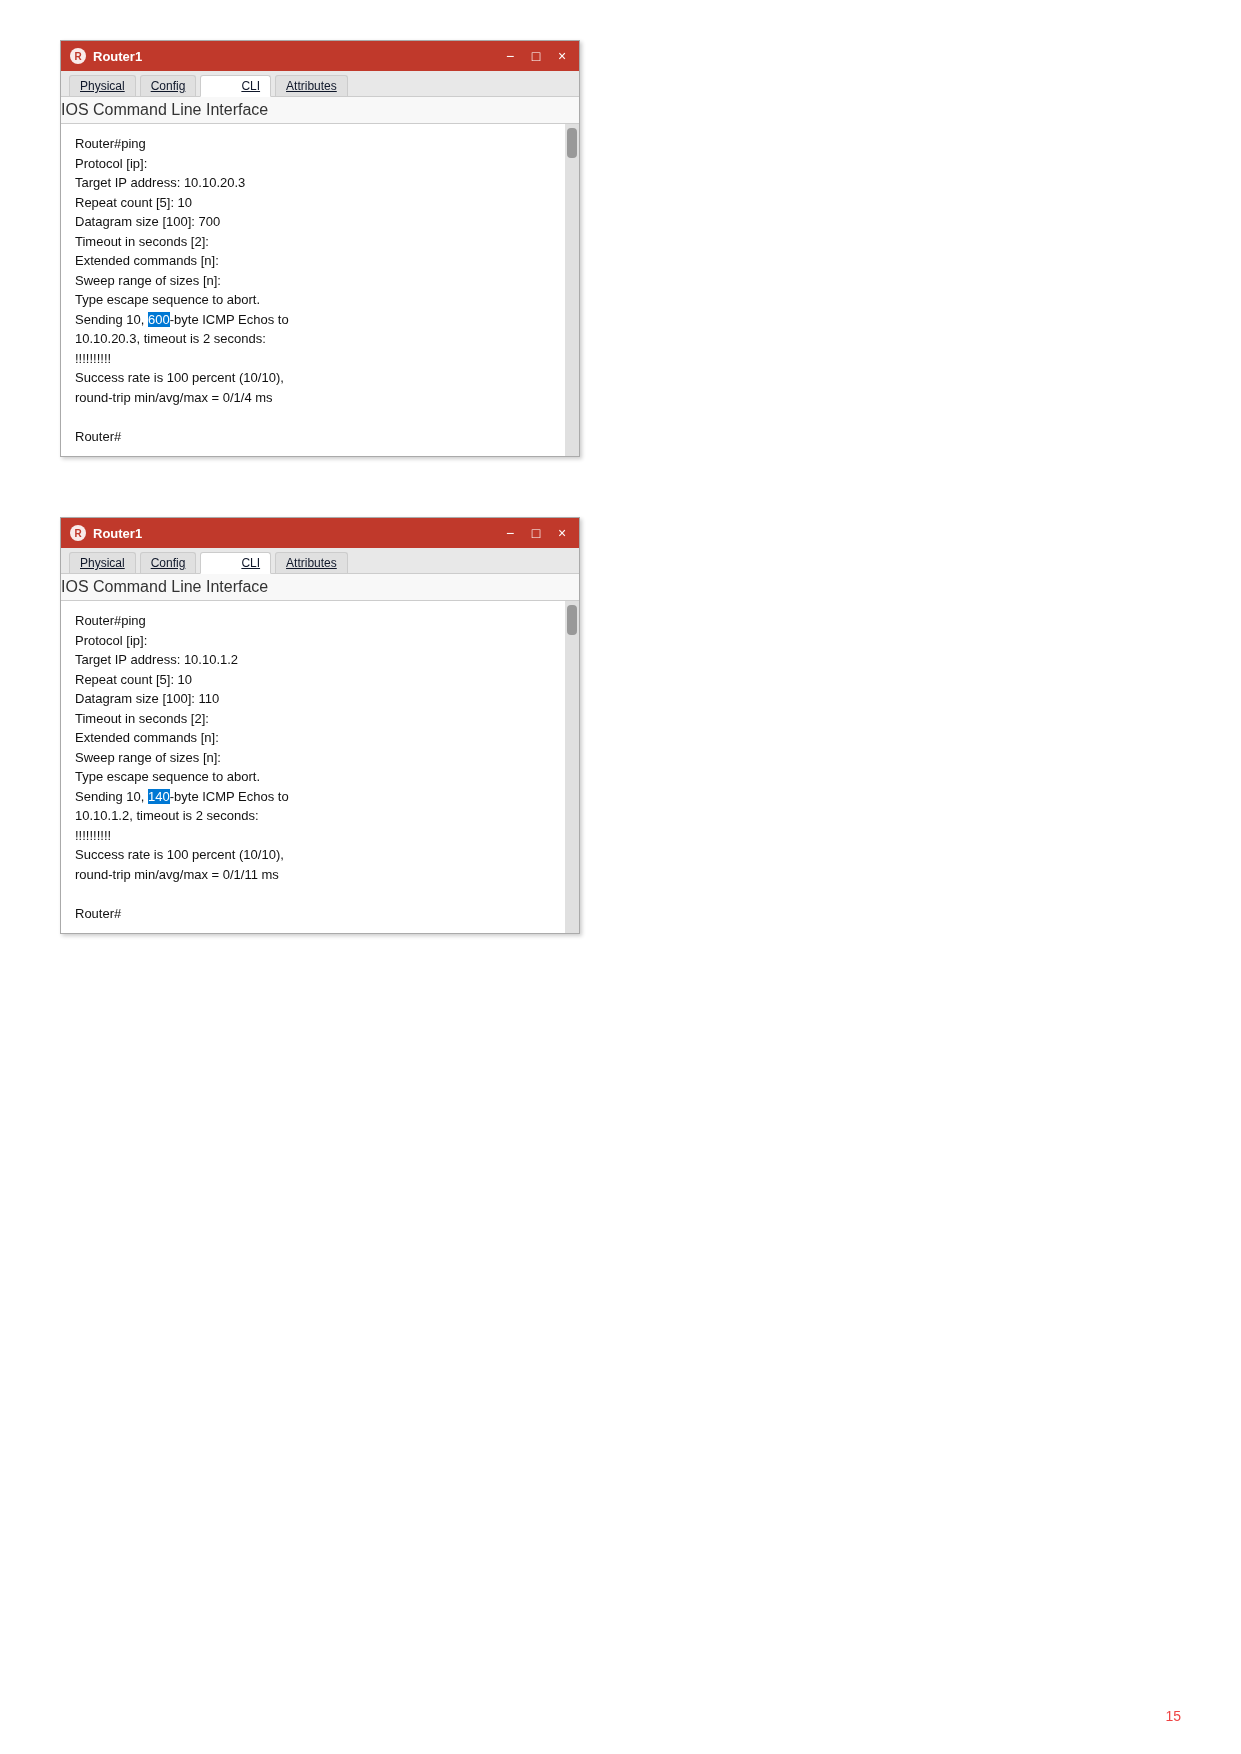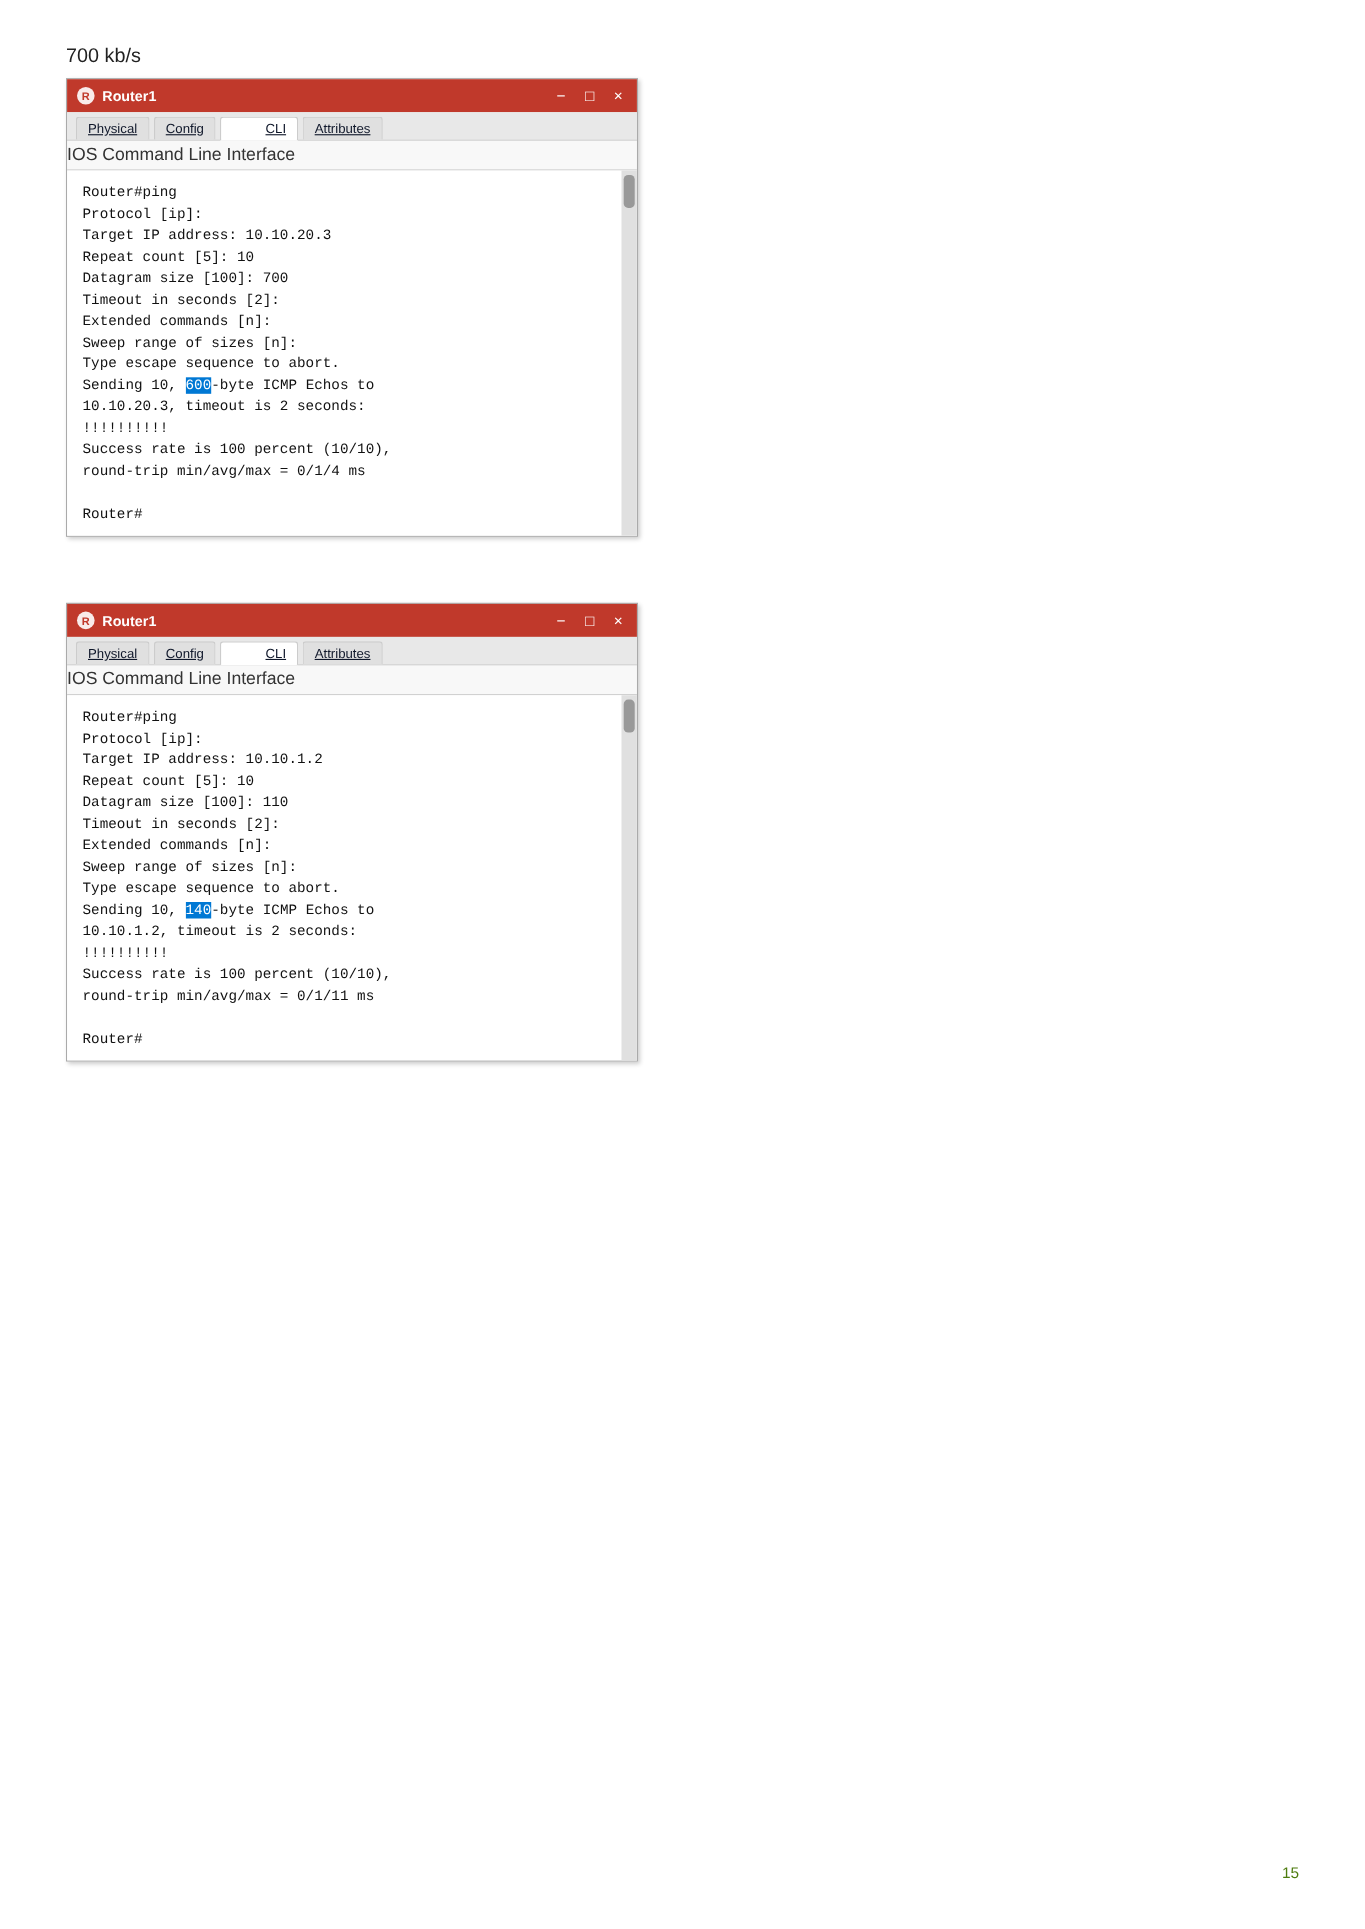--- a/index.html
+++ b/index.html
@@ -106,21 +106,21 @@
       padding: 10px 14px;
       min-height: 320px;
       overflow-y: auto;
       color: #111;
       line-height: 1.5;
       position: relative;
     }
 
     .terminal pre {
       white-space: pre-wrap;
-      font-family: Liberation Mono, monospace;
+      font-family: Liberation Sans, sans-serif;
       font-size: 13px;
     }
 
     .highlight {
       background: #0078d4;
       color: #fff;
     }
 
     .scrollbar-area {
       position: absolute;
@@ -141,31 +141,30 @@
       border-radius: 4px;
       margin-top: 4px;
     }
 
     .terminal-wrapper {
       position: relative;
     }
 
     .page-number {
       position: absolute;
-      bottom: 44px;
+      bottom: 30px;
       right: 60px;
       font-size: 14px;
-      color: #4d7c0f;
+      color: #ef4444;
     }
   </style>
 </head>
 <body>
 
 <div>
-  <div class="section-label">700 kb/s</div>
 
   <div class="window">
 
     <div class="title-bar">
       <div class="title-bar-icon">
         <svg width="18" height="18" viewBox="0 0 18 18">
           <circle cx="9" cy="9" r="8" fill="white" opacity="0.9"></circle>
           <text x="9" y="13" text-anchor="middle" font-size="10" fill="#c0392b" font-weight="bold">R</text>
         </svg>
       </div>

